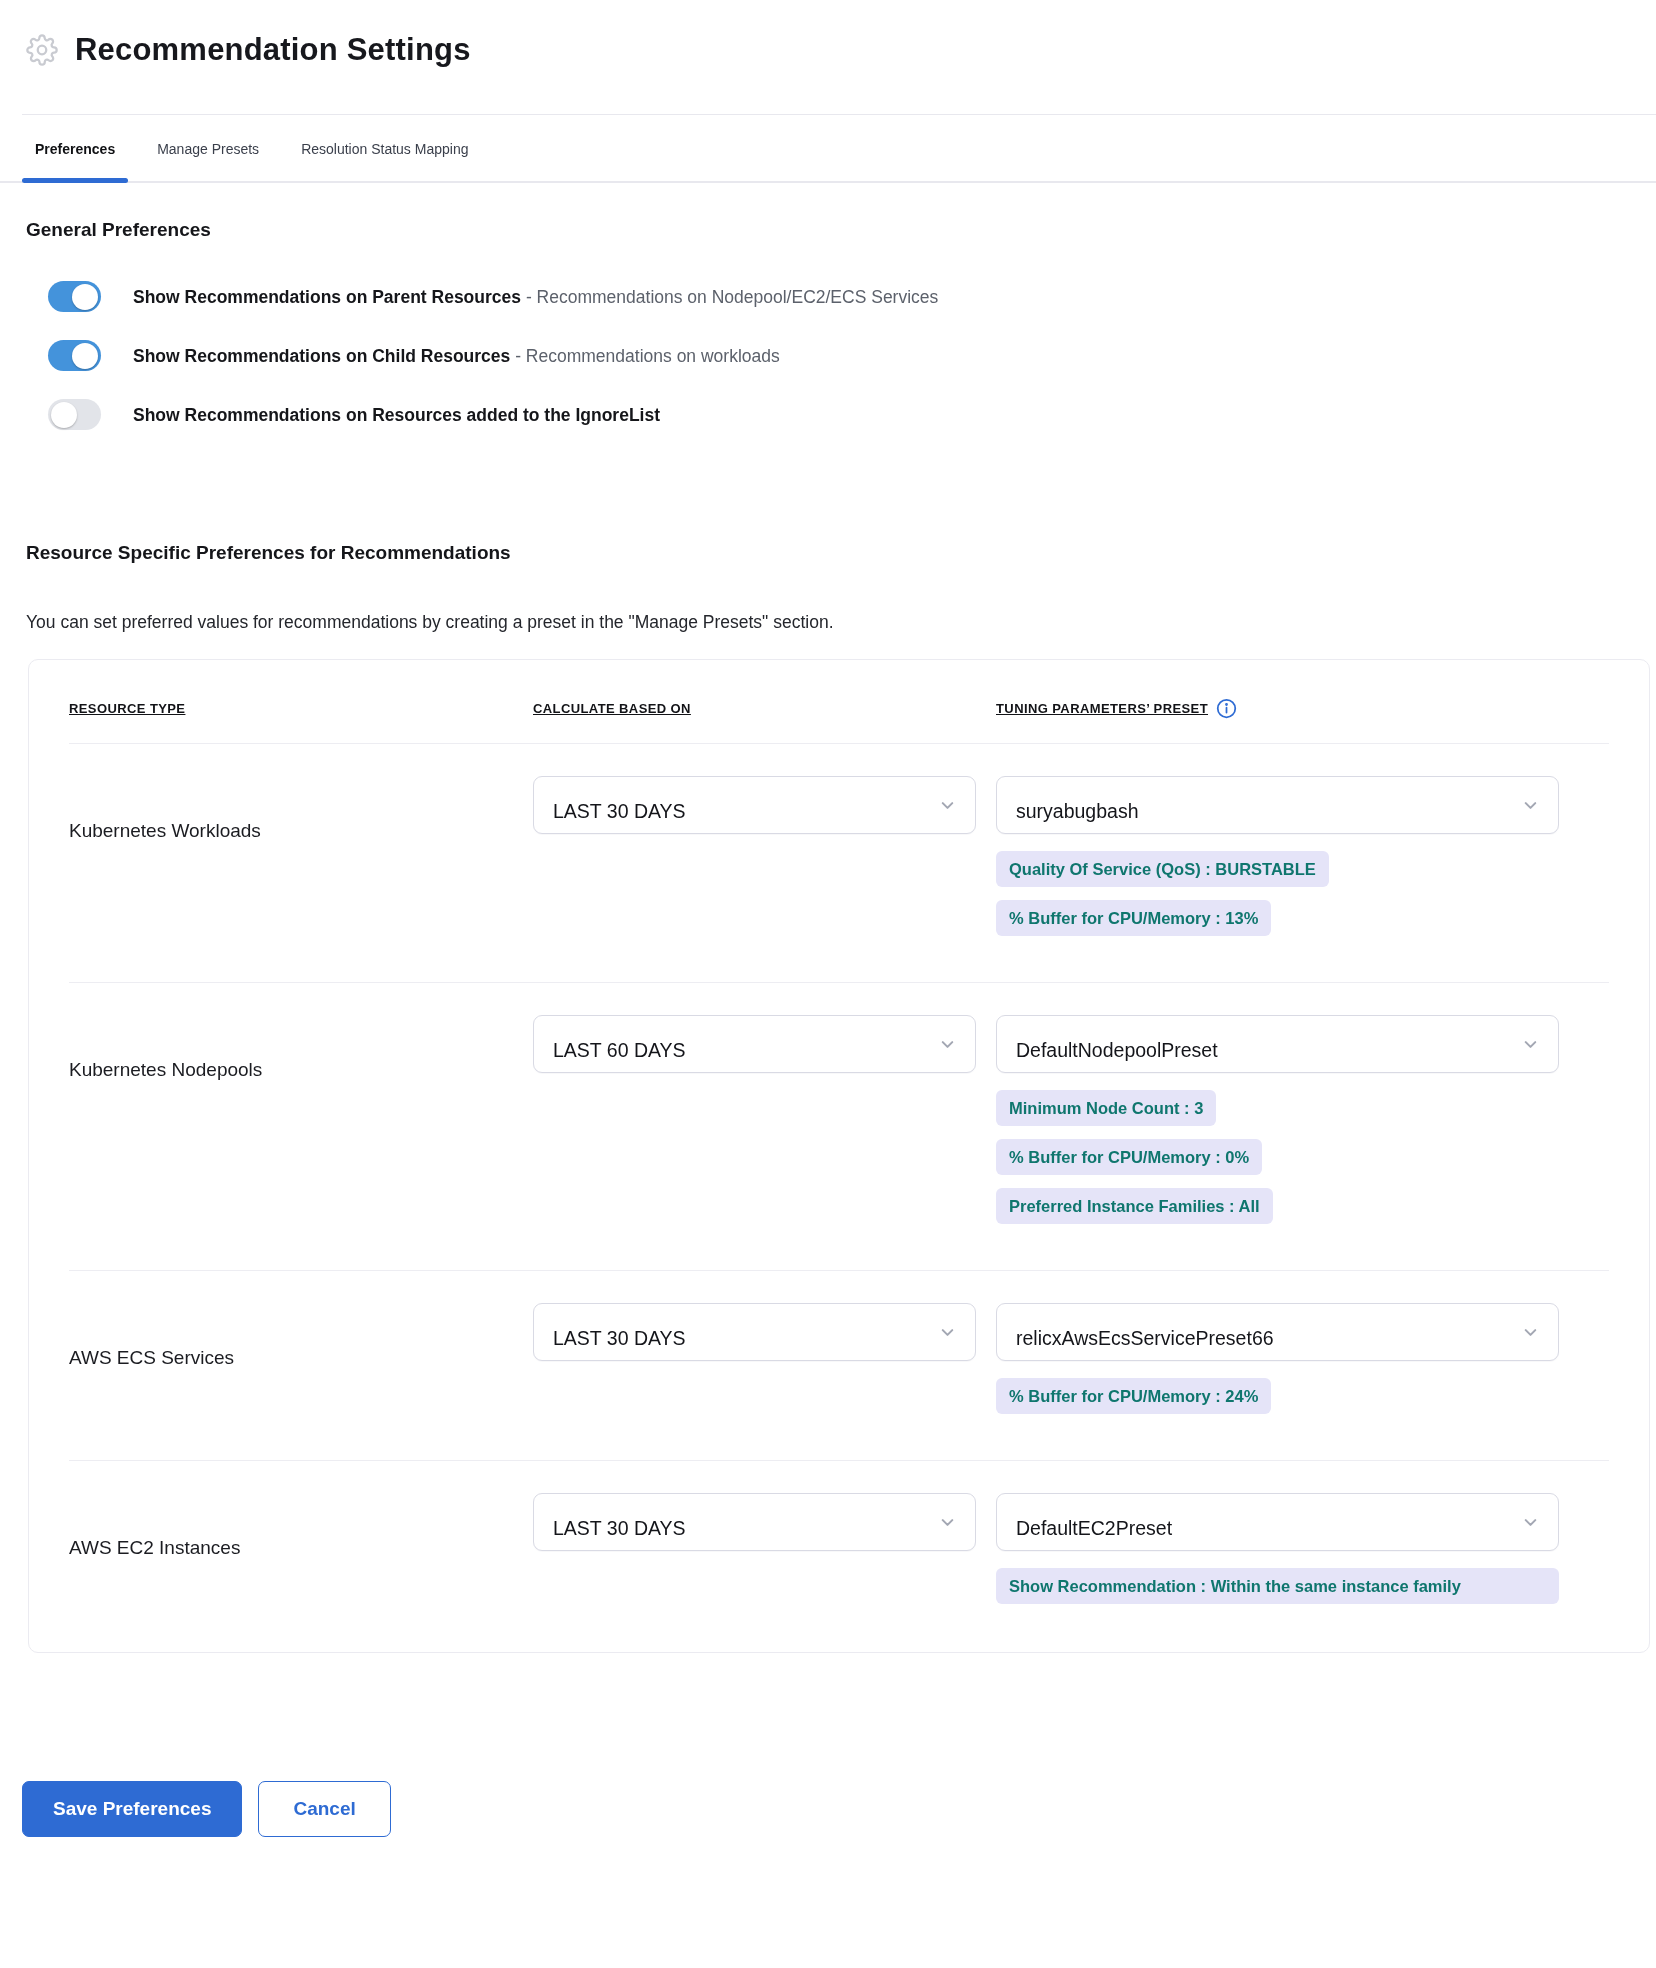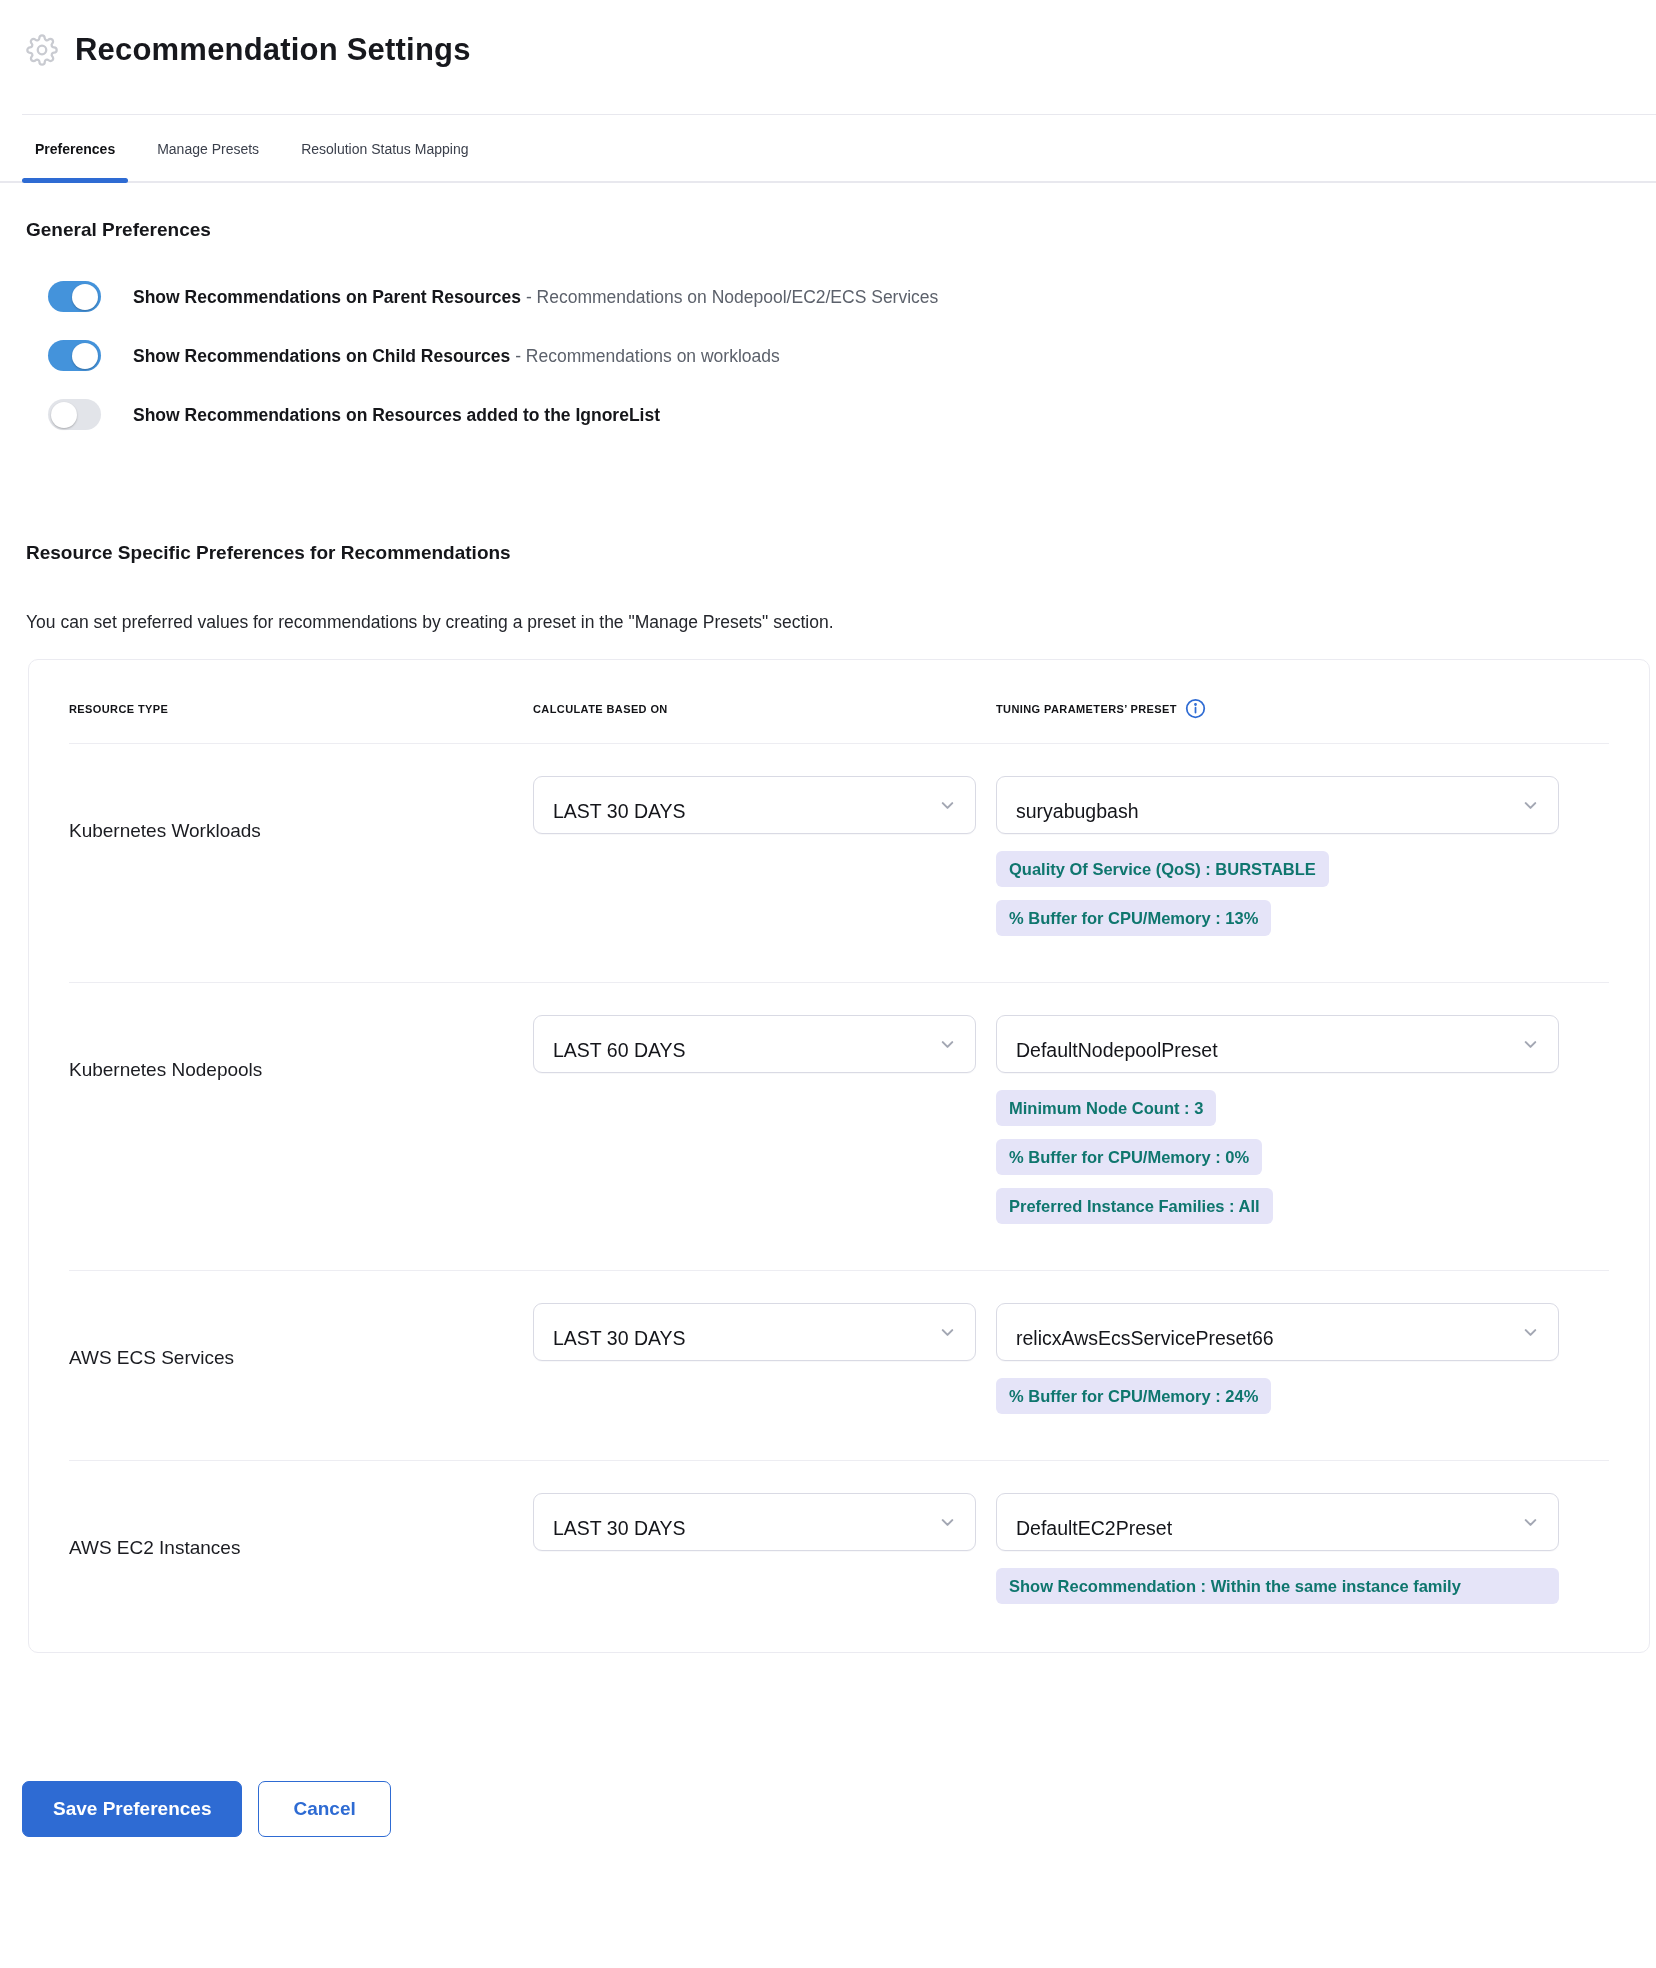--- a/index.html
+++ b/index.html
@@ -38,21 +38,21 @@
   .toggle-label { font-size: 17.5px; line-height: 24px; }
   .toggle-label .lbl { font-weight: 700; color: #15161A; }
   .toggle-label .desc { font-weight: 400; color: #5C616B; }
 
   
   .resource-heading { margin: 112px 0 0 26px; }
   .note { margin: 48px 0 0 26px; font-size: 17.5px; color: #24262C; }
 
   .card { margin: 26px 6px 0 28px; border: 1px solid #EBEBF1; border-radius: 10px; padding: 0 40px 2px; }
   .thead { display: grid; grid-template-columns: 464px 463px 1fr; padding: 38px 0 24px; }
-  .th { font-size: 11px; font-weight: 700; letter-spacing: .4px; color: #121317; display: flex; align-items: center; gap: 8px; }
+  .th { font-size: 13px; font-weight: 700; letter-spacing: .4px; color: #121317; display: flex; align-items: center; gap: 8px; text-decoration: underline; }
   .info-icon { width: 21px; height: 21px; cursor: pointer; }
 
   .trow { display: grid; grid-template-columns: 464px 463px 1fr; border-top: 1px solid #EDEDF2; padding: 32px 0 46px; align-items: start; }
   .rt-label { padding-top: 44px; font-size: 19px; color: #1B1C21; }
   .select {
     height: 58px; background: #fff; border: 1px solid #D9DAE4; border-radius: 9px;
     display: flex; align-items: center; justify-content: space-between;
     padding: 0 18px 0 19px; cursor: pointer; box-shadow: 0 1px 1px rgba(40,40,70,.03);
   }
   .select .val { font-size: 19.5px; color: #14151A; margin-top: 12px; }

